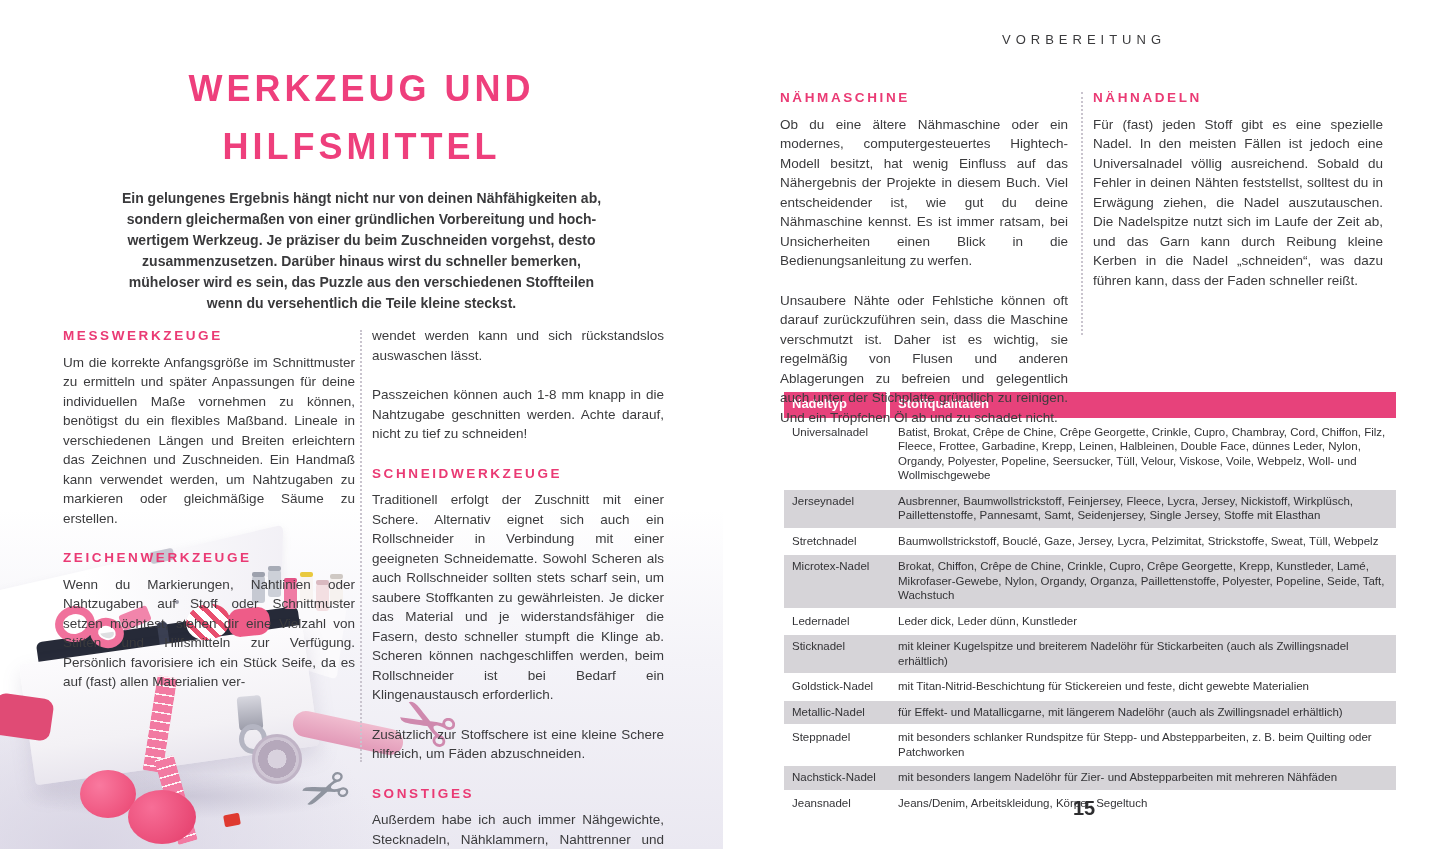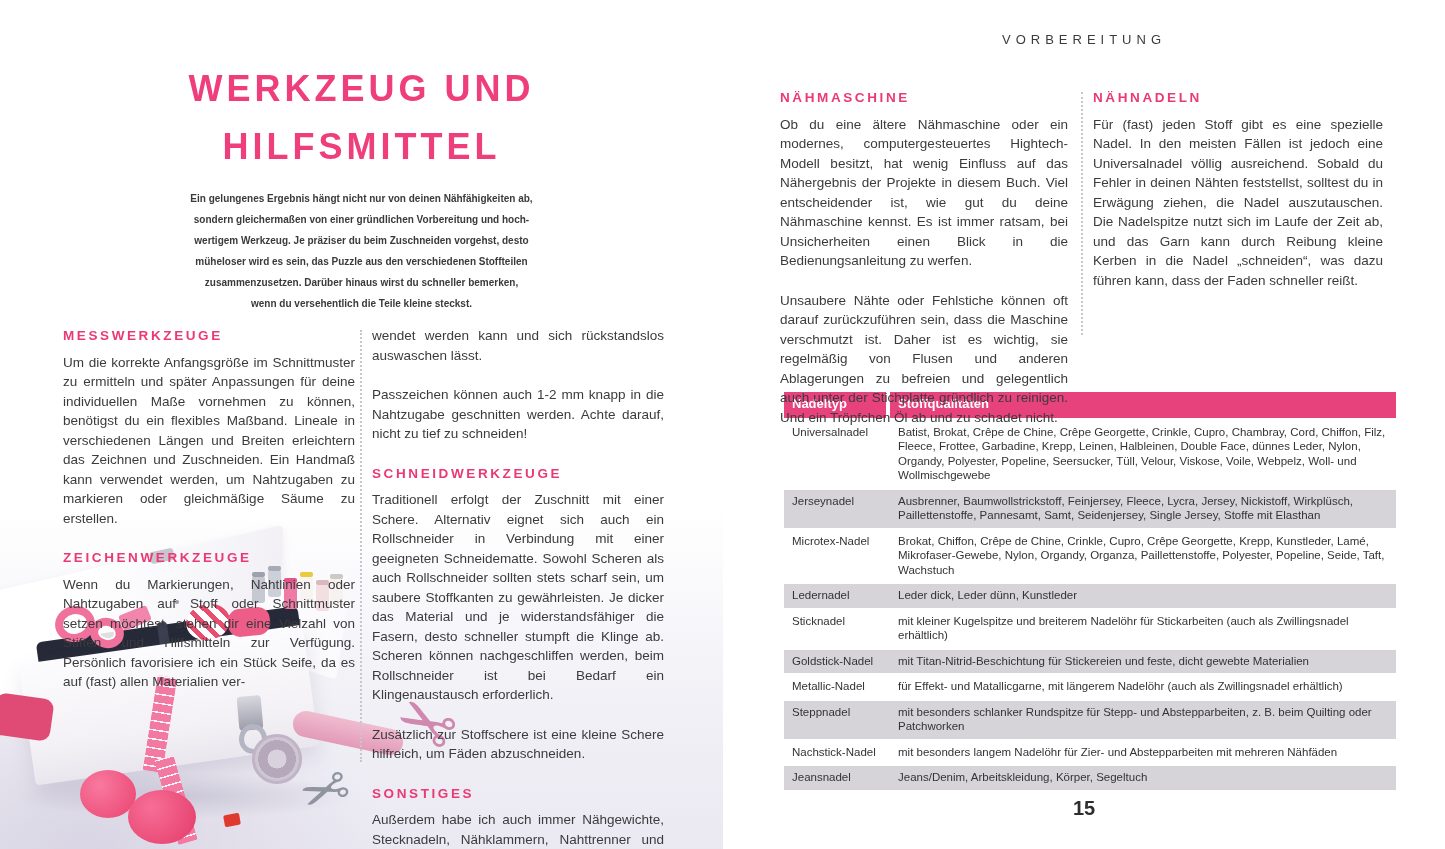--- a/index.html
+++ b/index.html
@@ -21,21 +21,21 @@
   .page-right { position:absolute; left:723px; top:0; width:722px; height:849px; background:#ffffff; }
 
   
   .title {
     position:absolute; left:0; top:60px; width:723px; text-align:center;
     color:#ee3f7c; font-weight:bold; font-size:36px; line-height:58px; letter-spacing:4px;
     z-index:3;
   }
   .intro {
     position:absolute; left:60px; top:188px; width:603px; text-align:center;
-    color:#3a3a3c; font-weight:bold; font-size:10px; line-height:21px; z-index:3;
+    color:#3a3a3c; font-weight:bold; font-size:14px; line-height:21px; z-index:3;
   }
   .col {
     position:absolute; width:292px; font-size:13.5px; line-height:19.5px;
     color:#3b3b3d; text-align:justify; z-index:3;
   }
   .lp-col1 { left:63px;  top:326px; }
   .lp-col2 { left:372px; top:326px; }
   .rp-col1 { left:780px;  top:88px; width:288px; }
   .rp-col2 { left:1093px; top:88px; width:290px; }
   .sec-heading {
@@ -192,37 +192,37 @@
 
     <div class="title">
       <div>WERKZEUG UND</div>
       <div>HILFSMITTEL</div>
     </div>
 
     <div class="intro">
       <div>Ein gelungenes Ergebnis hängt nicht nur von deinen Nähfähigkeiten ab,</div>
       <div>sondern gleichermaßen von einer gründlichen Vorbereitung und hoch-</div>
       <div>wertigem Werkzeug. Je präziser du beim Zuschneiden vorgehst, desto</div>
+      <div>zusammenzusetzen. Darüber hinaus wirst du schneller bemerken,</div>
       <div>müheloser wird es sein, das Puzzle aus den verschiedenen Stoffteilen</div>
-      <div>zusammenzusetzen. Darüber hinaus wirst du schneller bemerken,</div>
       <div>wenn du versehentlich die Teile kleine steckst.</div>
     </div>
 
     <div class="col lp-col1">
       <h3 class="sec-heading">MESSWERKZEUGE</h3>
       <p>Um die korrekte Anfangsgröße im Schnittmuster zu ermitteln und später Anpassungen für deine individuellen Maße vornehmen zu können, benötigst du ein flexibles Maßband. Lineale in verschiedenen Längen und Breiten erleichtern das Zeichnen und Zuschneiden. Ein Handmaß kann verwendet werden, um Nahtzugaben zu markieren oder gleichmäßige Säume zu erstellen.</p>
       <h3 class="sec-heading sec-gap">ZEICHENWERKZEUGE</h3>
       <p>Wenn du Markierungen, Nahtlinien oder Nahtzugaben auf Stoff oder Schnittmuster setzen möchtest, stehen dir eine Vielzahl von Stiften und Hilfsmitteln zur Verfügung. Persönlich favorisiere ich ein Stück Seife, da es auf (fast) allen Materialien ver-</p>
     </div>
 
     <div class="vdot vdot-left"></div>
 
     <div class="col lp-col2">
       <p>wendet werden kann und sich rückstandslos auswaschen lässt.</p>
-      <p>Passzeichen können auch 1-2 mm knapp in die Nahtzugabe geschnitten werden. Achte darauf, nicht zu tief zu schneiden!</p>
+      <p>Passzeichen können auch 1-8 mm knapp in die Nahtzugabe geschnitten werden. Achte darauf, nicht zu tief zu schneiden!</p>
       <h3 class="sec-heading sec-gap">SCHNEIDWERKZEUGE</h3>
       <p>Traditionell erfolgt der Zuschnitt mit einer Schere. Alternativ eignet sich auch ein Rollschneider in Verbindung mit einer geeigneten Schneidematte. Sowohl Scheren als auch Rollschneider sollten stets scharf sein, um saubere Stoffkanten zu gewährleisten. Je dicker das Material und je widerstandsfähiger die Fasern, desto schneller stumpft die Klinge ab. Scheren können nachgeschliffen werden, beim Rollschneider ist bei Bedarf ein Klingenaustausch erforderlich.</p>
       <p>Zusätzlich zur Stoffschere ist eine kleine Schere hilfreich, um Fäden abzuschneiden.</p>
       <h3 class="sec-heading sec-gap">SONSTIGES</h3>
       <p>Außerdem habe ich auch immer Nähgewichte, Stecknadeln, Nähklammern, Nahttrenner und ein Stückchen Schokolade als Nervennahrung in Reichweite.</p>
     </div>
   </div>
 
   <div class="page-right"></div>
 
@@ -251,20 +251,24 @@
     <tbody>
       <tr>
         <td class="cell-type">Universalnadel</td>
         <td>Batist, Brokat, Crêpe de Chine,  Crêpe Georgette, Crinkle, Cupro, Chambray, Cord, Chiffon, Filz, Fleece, Frottee, Garbadine, Krepp, Leinen, Halbleinen, Double Face, dünnes Leder, Nylon, Organdy, Polyester, Popeline, Seersucker, Tüll, Velour, Viskose, Voile, Webpelz, Woll- und Wollmischgewebe</td>
       </tr>
       <tr>
         <td class="cell-type">Jerseynadel</td>
         <td>Ausbrenner, Baumwollstrickstoff, Feinjersey, Fleece, Lycra, Jersey, Nickistoff, Wirkplüsch, Paillettenstoffe, Pannesamt, Samt, Seidenjersey, Single Jersey, Stoffe mit Elasthan</td>
       </tr>
       <tr>
+        <td class="cell-type">Stretchnadel</td>
+        <td>Baumwollstrickstoff, Bouclé, Gaze, Jersey, Lycra, Pelzimitat, Strickstoffe, Sweat, Tüll, Webpelz</td>
+      </tr>
+      <tr>
         <td class="cell-type">Microtex-Nadel</td>
         <td>Brokat, Chiffon, Crêpe de Chine, Crinkle, Cupro, Crêpe Georgette, Krepp, Kunstleder, Lamé, Mikrofaser-Gewebe, Nylon, Organdy, Organza, Paillettenstoffe, Polyester, Popeline, Seide, Taft, Wachstuch</td>
       </tr>
       <tr>
         <td class="cell-type">Ledernadel</td>
         <td>Leder dick, Leder dünn, Kunstleder</td>
       </tr>
       <tr>
         <td class="cell-type">Sticknadel</td>
         <td>mit kleiner Kugelspitze und breiterem Nadelöhr für Stickarbeiten (auch als Zwillingsnadel erhältlich)</td>

